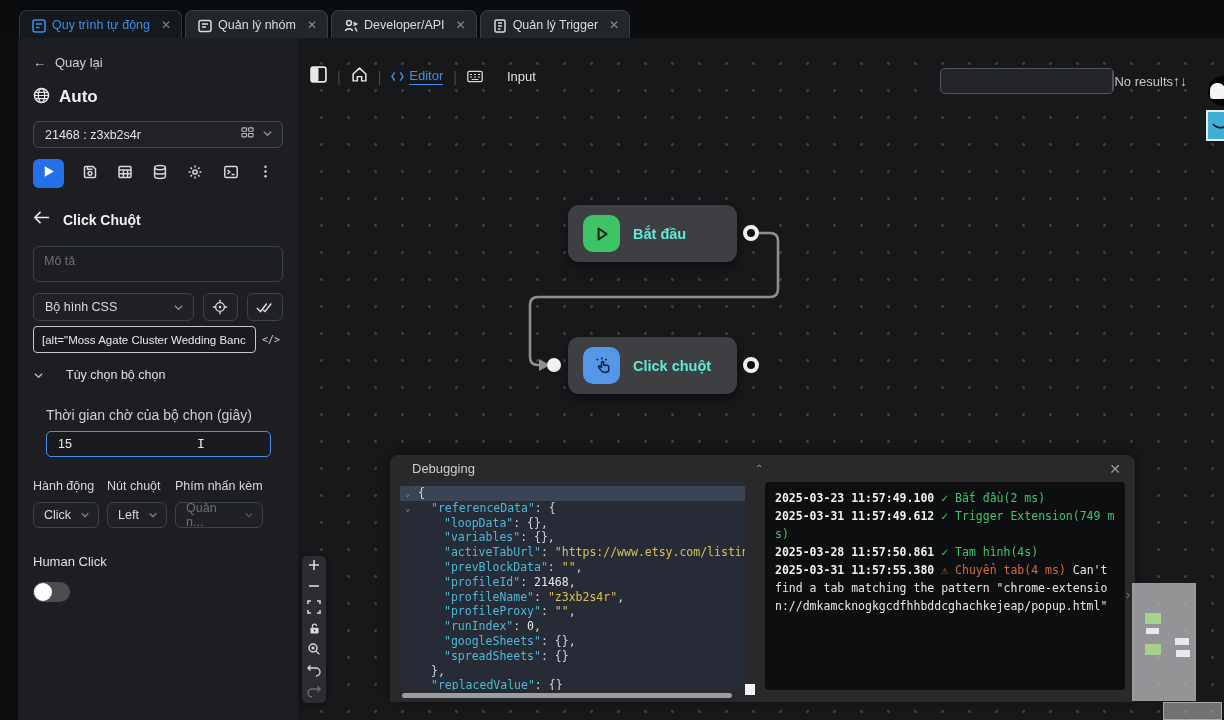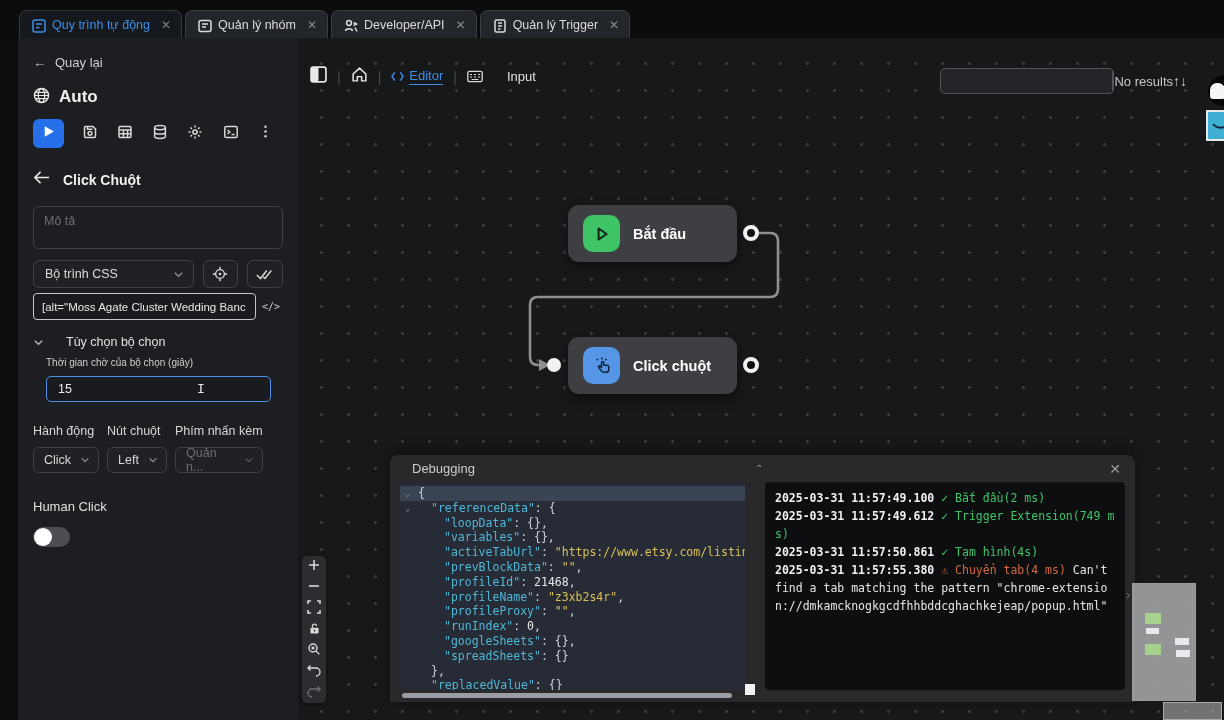--- a/index.html
+++ b/index.html
@@ -27,21 +27,21 @@
   .title-row .ttl { font-size:17px; font-weight:bold; }
   .profile-select { margin-top:13px; height:27px; border:1px solid #44474c; border-radius:6px;
     display:flex; align-items:center; padding:0 9px 0 11px; font-size:12.5px; color:#e3e3e3; background:#212226; }
   .profile-select .grow { flex:1; overflow:hidden; white-space:nowrap; }
   #sb-toolbar { margin-top:11px; display:flex; align-items:center; }
   .tool-btn { width:36px; height:29px; display:flex; align-items:center; justify-content:center; border-radius:6px; color:#d8d8d8; }
   .tool-btn.primary { background:#2570e8; width:33px; margin-right:7px; }
   .tool-btn + .tool-btn { margin-left:1px; }
   .panel-head { display:flex; align-items:center; gap:13px; margin-top:22px; color:#f0f0f0; }
   .panel-head .ph-title { font-size:14px; font-weight:bold; }
-  textarea.desc { margin-top:17px; width:250px; height:43px; background:transparent;
+  textarea.desc { margin-top:17px; width:250px; height:36px; background:transparent;
     border:1px solid #3e4146; border-radius:6px; resize:none; padding:7px 10px; font-size:12.5px;
     color:#e0e0e0; font-family:"Liberation Sans", sans-serif; }
   textarea.desc::placeholder { color:#6b6e72; }
   .sel-row { margin-top:7px; display:flex; gap:9px; }
   .select-box { height:28px; border:1px solid #3e4146; border-radius:6px; background:#202125;
     display:flex; align-items:center; padding:0 9px 0 11px; font-size:12.5px; color:#dadada; }
   .select-box .grow { flex:1; }
   .sel-row .select-box { width:162px; }
   .sq-btn { width:36px; height:28px; border:1px solid #3e4146; border-radius:6px; background:#202125;
     display:flex; align-items:center; justify-content:center; color:#d8d8d8; }
@@ -49,21 +49,21 @@
   .selector-input { width:225px; height:27px; border:1px solid #c6c6c6; border-radius:4px; background:#1a1b1e;
     color:#e8e8e8; font-size:11.5px; padding:0 8px; white-space:nowrap; overflow:hidden; display:flex; align-items:center; }
   .code-btn { width:24px; height:27px; display:flex; align-items:center; justify-content:center;
     color:#cfcfcf; font-size:10px; font-family:"DejaVu Sans Mono", monospace; border-radius:4px; }
   .opt-head { margin-top:15px; display:flex; align-items:center; gap:22px; font-size:12.5px; color:#e0e0e0; }
   #cb-wrap { margin-top:12px; margin-left:13px; display:flex; flex-wrap:wrap; column-gap:22px; row-gap:11px; width:245px; }
   .cb-item { display:flex; align-items:center; gap:9px; font-size:12.5px; color:#d8d8d8; }
   .cb-box { width:15px; height:15px; border:1.5px solid #8d9094; border-radius:3px; background:transparent;
     display:flex; align-items:center; justify-content:center; }
   .cb-box.checked { background:#2e7ce8; border-color:#2e7ce8; color:#fff; font-size:11px; }
-  .timeout-label { margin-top:8px; margin-left:13px; font-size:10px; color:#cfcfcf; }
+  .timeout-label { margin-top:25px; margin-left:13px; font-size:14px; color:#cfcfcf; }
   .timeout-input { margin-top:8px; margin-left:13px; width:225px; height:26px; border:1px solid #4d8fe8;
     border-radius:5px; display:flex; align-items:center; padding:0 11px; font-size:12.5px; color:#eaeaea;
     background:#1a1b1e; position:relative; }
   .ibeam { position:absolute; left:150px; top:4px; color:#e8e8e8; font-size:13px;
     font-family:"DejaVu Sans Mono", monospace; }
   .dd-labels { margin-top:22px; display:flex; font-size:12.5px; color:#d8d8d8; }
   .dd-labels .l1 { width:74px; } .dd-labels .l2 { width:68px; } .dd-labels .l3 { flex:1; }
   .dd-row { margin-top:9px; display:flex; gap:8px; }
   .dd { height:26px; border:1px solid #3e4146; border-radius:6px; background:#202125; display:flex;
     align-items:center; padding:0 8px 0 10px; font-size:12.5px; color:#dadada; gap:8px; }
@@ -89,21 +89,21 @@
   .search-box input { flex:1; background:transparent; border:none; outline:none; color:#e0e0e0;
     font-size:12px; padding:0 8px; font-family:"Liberation Sans", sans-serif; }
   .search-box .mag { width:28px; border-left:1px solid #515458; display:flex; align-items:center; justify-content:center; color:#b8b8b8; }
   .no-results { color:#c9c9c9; font-size:13px; }
   .nav-arrow { color:#c9c9c9; font-size:14px; }
 
   
   .node { position:absolute; width:169px; height:57px; background:#3e3f42; border-radius:11px;
     box-shadow:0 5px 12px rgba(0,0,0,.45); display:flex; align-items:center; padding-left:15px; gap:13px; }
   .node .nicon { width:37px; height:37px; border-radius:10px; display:flex; align-items:center; justify-content:center; }
-  .node .nlabel { color:#ffffff; font-size:14.5px; font-weight:bold; }
+  .node .nlabel { color:#5eead4; font-size:14.5px; font-weight:bold; }
   .port-out { position:absolute; width:16px; height:16px; border-radius:50%; border:4.5px solid #f2f2f2; background:#101010; }
   .port-in { position:absolute; width:14px; height:14px; border-radius:50%; background:#f2f2f2; }
 
   
   #v-controls { position:absolute; left:4px; top:518px; width:24px; background:#2c2d30; border-radius:5px;
     display:flex; flex-direction:column; box-shadow:0 2px 6px rgba(0,0,0,.4); }
   .vc-btn { width:24px; height:21px; display:flex; align-items:center; justify-content:center; color:#d8d8d8; }
   .vc-btn.dim { color:#6b6e72; }
 
   
@@ -191,20 +191,36 @@
       <div class="title-row">
         <span>
           <svg width="17" height="17" viewBox="0 0 16 16">
               <circle cx="8" cy="8" r="6.6" fill="none" stroke="#e8e8e8" stroke-width="1.4"></circle>
               <ellipse cx="8" cy="8" rx="3" ry="6.6" fill="none" stroke="#e8e8e8" stroke-width="1.2"></ellipse>
               <path d="M1.6 8h12.8M2.4 5h11.2M2.4 11h11.2" stroke="#e8e8e8" stroke-width="1.1" fill="none"></path>
             </svg>
         </span>
         <span class="ttl">Auto</span>
       </div>
+      <div class="profile-select">
+        <span class="grow">21468 : z3xb2s4r</span>
+        <span style="margin-right:8px">
+          <svg width="13" height="13" viewBox="0 0 14 14">
+              <rect x="1" y="1" width="5" height="3.6" rx="0.8" fill="none" stroke="#b8b8b8" stroke-width="1.2"></rect>
+              <rect x="8" y="1" width="5" height="3.6" rx="0.8" fill="none" stroke="#b8b8b8" stroke-width="1.2"></rect>
+              <rect x="1" y="7" width="5" height="3.6" rx="0.8" fill="none" stroke="#b8b8b8" stroke-width="1.2"></rect>
+              <rect x="8" y="7" width="5" height="3.6" rx="0.8" fill="none" stroke="#b8b8b8" stroke-width="1.2"></rect>
+            </svg>
+        </span>
+        <span>
+          <svg width="11" height="11" viewBox="0 0 12 12">
+              <path d="M2 4l4 4 4-4" stroke="#8b8f94" stroke-width="1.5" fill="none"></path>
+            </svg>
+        </span>
+      </div>
       <div id="sb-toolbar">
           <div class="tool-btn primary">
             <span><svg width="15" height="15" viewBox="0 0 14 14">
                 <path d="M3.5 2L12 7l-8.5 5z" fill="#fff"></path>
               </svg></span>
           </div>
           <div class="tool-btn">
             <span><svg width="16" height="16" viewBox="0 0 16 16" fill="none" stroke="currentColor" stroke-width="1.5">
                 <path d="M2.5 3.5c0-.6.4-1 1-1h7.5l2.5 2.5v7.5c0 .6-.4 1-1 1h-9c-.6 0-1-.4-1-1z"></path>
                 <circle cx="8" cy="9.3" r="1.9"></circle>
@@ -250,21 +266,21 @@
               <path d="M8 1L2 7l6 6M2 7h15" stroke="#e8e8e8" stroke-width="1.7" fill="none"></path>
             </svg>
         </span>
         <span class="ph-title">Click Chuột</span>
       </div>
 
       <textarea class="desc" placeholder="Mô tả" style=""></textarea>
 
       <div class="sel-row">
         <div class="select-box">
-          <span class="grow">Bộ trình CSS</span>
+          <span class="grow">Bộ hình CSS</span>
           <svg width="11" height="11" viewBox="0 0 12 12">
               <path d="M2 4l4 4 4-4" stroke="#8b8f94" stroke-width="1.5" fill="none"></path>
             </svg>
         </div>
         <div class="sq-btn">
           <svg width="16" height="16" viewBox="0 0 16 16">
               <circle cx="8" cy="8" r="4.4" fill="none" stroke="#d8d8d8" stroke-width="1.4"></circle>
               <circle cx="8" cy="8" r="1.3" fill="#d8d8d8"></circle>
               <path d="M8 0.8v2.4M8 12.8v2.4M0.8 8h2.4M12.8 8h2.4" stroke="#d8d8d8" stroke-width="1.4"></path>
             </svg>
@@ -462,23 +478,23 @@
         <div class="jline" style="padding-left: 44px;"><span class="tok-k">"profileProxy"</span><span class="tok-p">: </span><span class="tok-s">""</span><span class="tok-p">,</span></div>
         <div class="jline" style="padding-left: 44px;"><span class="tok-k">"runIndex"</span><span class="tok-p">: </span><span class="tok-n">0</span><span class="tok-p">,</span></div>
         <div class="jline" style="padding-left: 44px;"><span class="tok-k">"googleSheets"</span><span class="tok-p">: {},</span></div>
         <div class="jline" style="padding-left: 44px;"><span class="tok-k">"spreadSheets"</span><span class="tok-p">: {}</span></div>
         <div class="jline" style="padding-left: 31px;"><span class="tok-p">},</span></div>
         <div class="jline" style="padding-left: 31px;"><span class="tok-k">"replacedValue"</span><span class="tok-p">: {}</span></div>
       </div>
     <div class="json-hscroll"></div>
     <div class="json-corner"></div>
     <div id="log-pane">
-        <div class="log-entry"><span class="log-time">2025-03-31 11:57:49.100</span> <span class="log-ok">✓</span> <span class="log-ok">Bắt đầu(2 ms)</span></div>
+        <div class="log-entry"><span class="log-time">2025-03-23 11:57:49.100</span> <span class="log-ok">✓</span> <span class="log-ok">Bắt đầu(2 ms)</span></div>
         <div class="log-entry"><span class="log-time">2025-03-31 11:57:49.612</span> <span class="log-ok">✓</span> <span class="log-ok">Trigger Extension(749 ms)</span></div>
-        <div class="log-entry"><span class="log-time">2025-03-31 11:57:50.861</span> <span class="log-ok">✓</span> <span class="log-ok">Tạm hình(4s)</span></div>
+        <div class="log-entry"><span class="log-time">2025-03-28 11:57:50.861</span> <span class="log-ok">✓</span> <span class="log-ok">Tạm hình(4s)</span></div>
         <div class="log-entry"><span class="log-time">2025-03-31 11:57:55.380</span> <span class="log-warn">⚠</span> <span class="log-warn">Chuyển tab(4 ms)</span> <span class="log-detail">Can't find a tab matching the pattern "chrome-extension://dmkamcknogkgcdfhhbddcghachkejeap/popup.html"</span></div>
       </div>
     <span class="log-scroll-right">›</span>
   </div>
 
   <div id="minimap">
       <div class="mm-block" style="left: 12px; top: 29px; width: 16px; height: 11px; background: rgb(169, 209, 142);"></div>
       <div class="mm-block" style="left: 13px; top: 44px; width: 13px; height: 6px; background: rgb(232, 232, 238);"></div>
       <div class="mm-block" style="left: 12px; top: 60px; width: 16px; height: 11px; background: rgb(169, 209, 142);"></div>
       <div class="mm-block" style="left: 42px; top: 54px; width: 14px; height: 7px; background: rgb(232, 232, 238);"></div>

